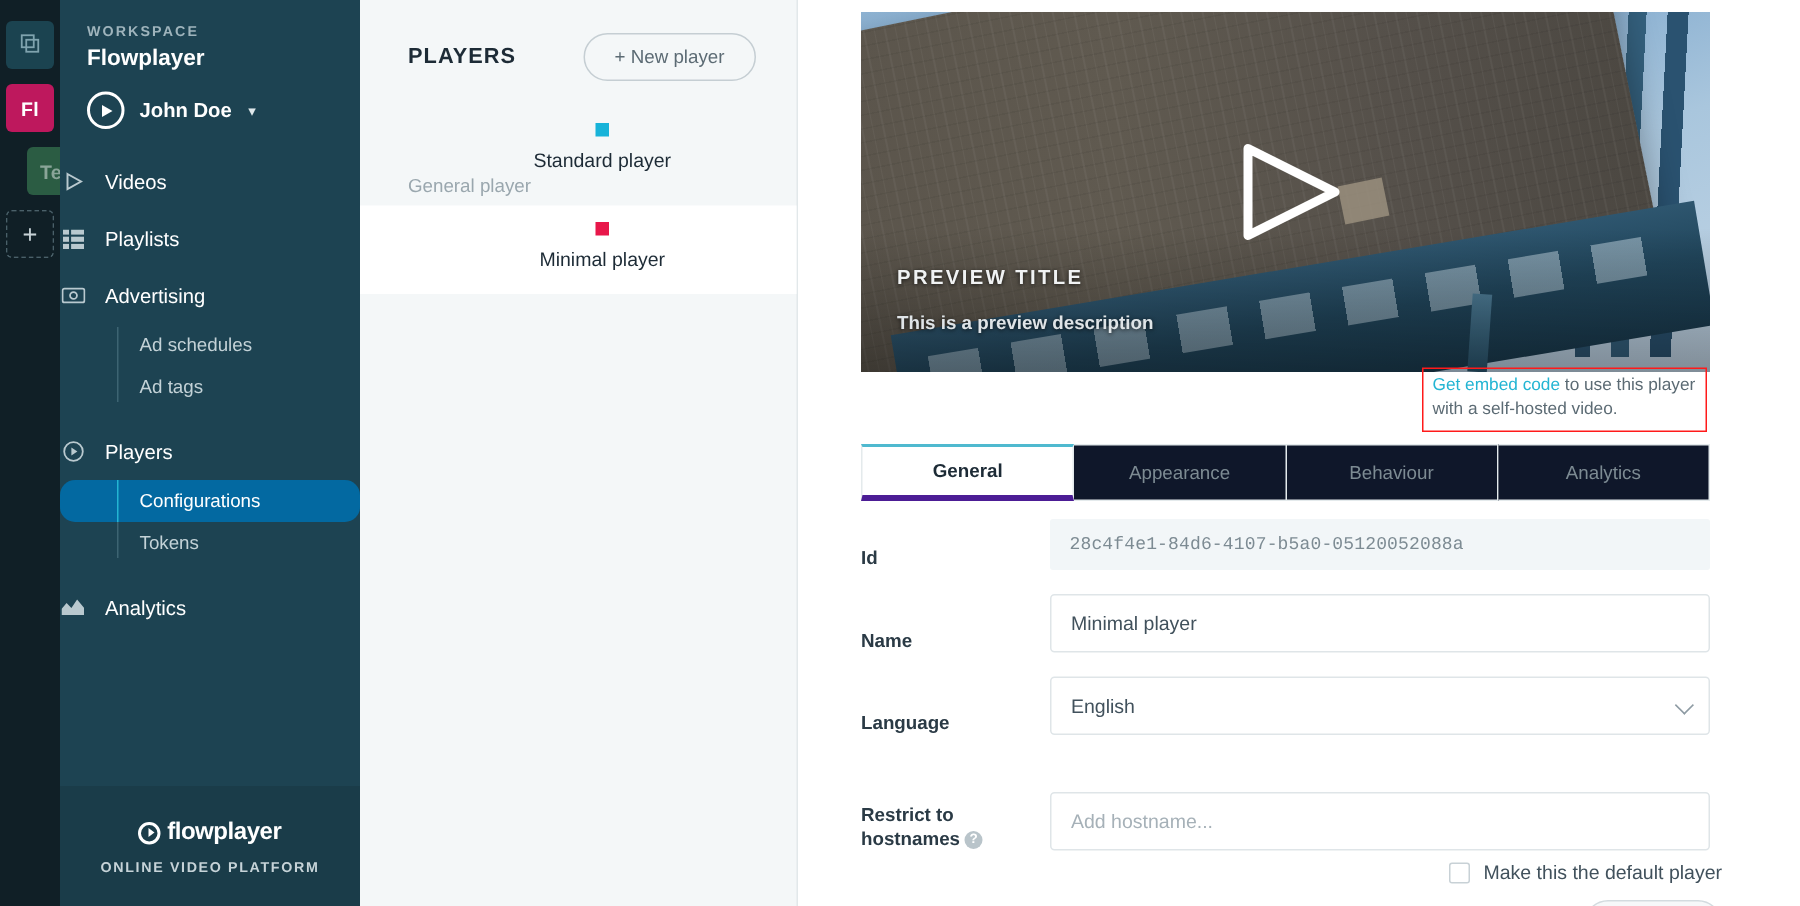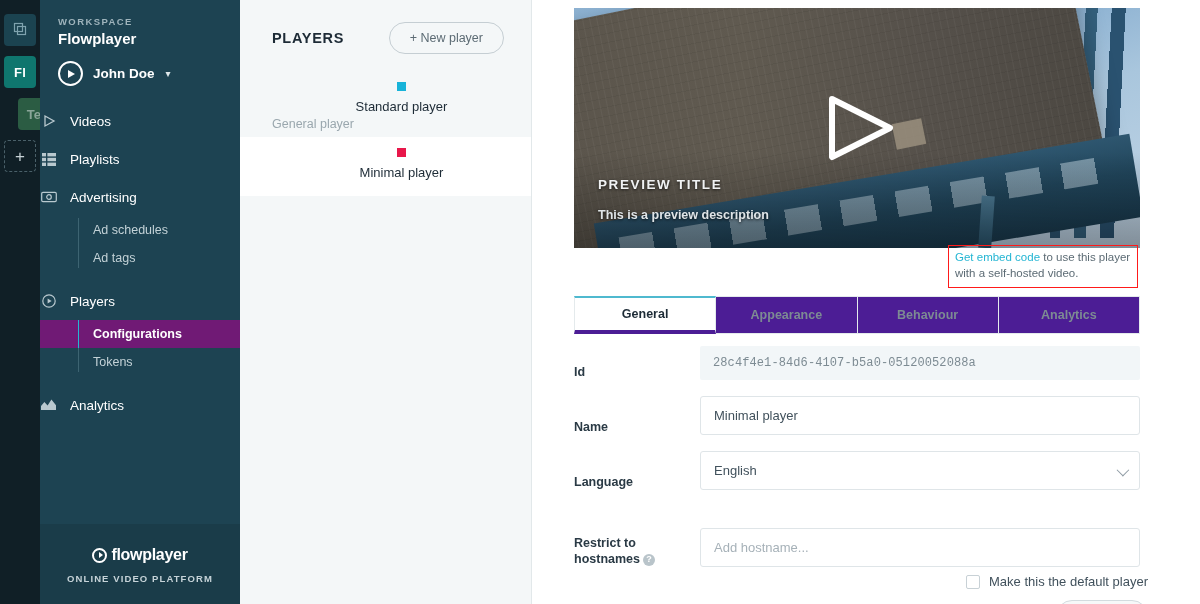--- a/index.html
+++ b/index.html
@@ -17,21 +17,21 @@
     background: #101f26;
     display: flex; flex-direction: column; align-items: center;
     padding-top: 14px; gap: 10px;
   }
   .rail-tile {
     width: 32px; height: 32px; border-radius: 4px;
     display: flex; align-items: center; justify-content: center;
     font-size: 13px; font-weight: bold; letter-spacing: .2px;
   }
   .rail-tile.ws-copy { background: #1b4350; }
-  .rail-tile.ws-fl { background: #0f766e; color: #ffffff; }
+  .rail-tile.ws-fl { background: #be185d; color: #ffffff; }
   .rail-tile.ws-te { background: #2b5c43; color: #8aa598; margin-left: 28px; }
   .rail-tile.ws-add {
     background: transparent; border: 1px dashed #4a6069; color: #c7d2d6;
     font-size: 17px; font-weight: 400; line-height: 1;
   }
 
   
   .sidebar {
     width: 200px; flex: 0 0 200px; height: 604px;
     background: #1d4352; color: #ffffff;
@@ -67,21 +67,21 @@
     height: 28px; display: flex; align-items: center;
     padding-left: 53px; font-size: 12.5px; color: #c3d2d7;
     position: relative;
   }
   .sub-group { position: relative; }
   .sub-group::before {
     content: ""; position: absolute; left: 38px; top: 2px; bottom: 4px;
     width: 1px; background: #3d6472;
   }
   .sub-item.active {
-    background: #701a75; color: #ffffff; font-weight: 700;
+    background: #0369a1; color: #ffffff; font-weight: 400; border-radius: 10px;
   }
   .sub-item.active::before {
     content: ""; position: absolute; left: 38px; top: 0; bottom: 0; width: 1px; background: #23b5d3;
   }
   .nav-gap { height: 10px; }
 
   .brand {
     position: absolute; left: 0; right: 0; bottom: 0;
     background: #1a3c49; padding: 22px 0 20px 0; text-align: center;
   }
@@ -202,22 +202,22 @@
     font-size: 11.5px; line-height: 1.38; color: #5c6b74;
   }
   .embed-link { color: #23b5d3; }
 
   .tabs {
     position: absolute; left: 42px; top: 296px; width: 566px;
     display: flex; height: 38px;
   }
   .tab {
     flex: 1; display: flex; align-items: center; justify-content: center;
-    font-size: 12.5px; color: #7d8b93; background: #4c1d95;
-    border: 1px solid #e4eaec; border-left: none; cursor: pointer; font-weight: bold;
+    font-size: 12.5px; color: #7d8b93; background: #0f172a;
+    border: 1px solid #e4eaec; border-left: none; cursor: pointer;
   }
   .tab:first-child { border-left: 1px solid #e4eaec; }
   .tab.active {
     background: #ffffff; color: #1d2b36; font-weight: bold;
     border-top: 2px solid #4fb9cf; border-bottom: 4px solid #4c1d95;
   }
 
   .form { position: absolute; left: 42px; top: 346px; width: 566px; }
   .frow { display: flex; align-items: flex-end; margin-bottom: 16px; }
   .flabel {

